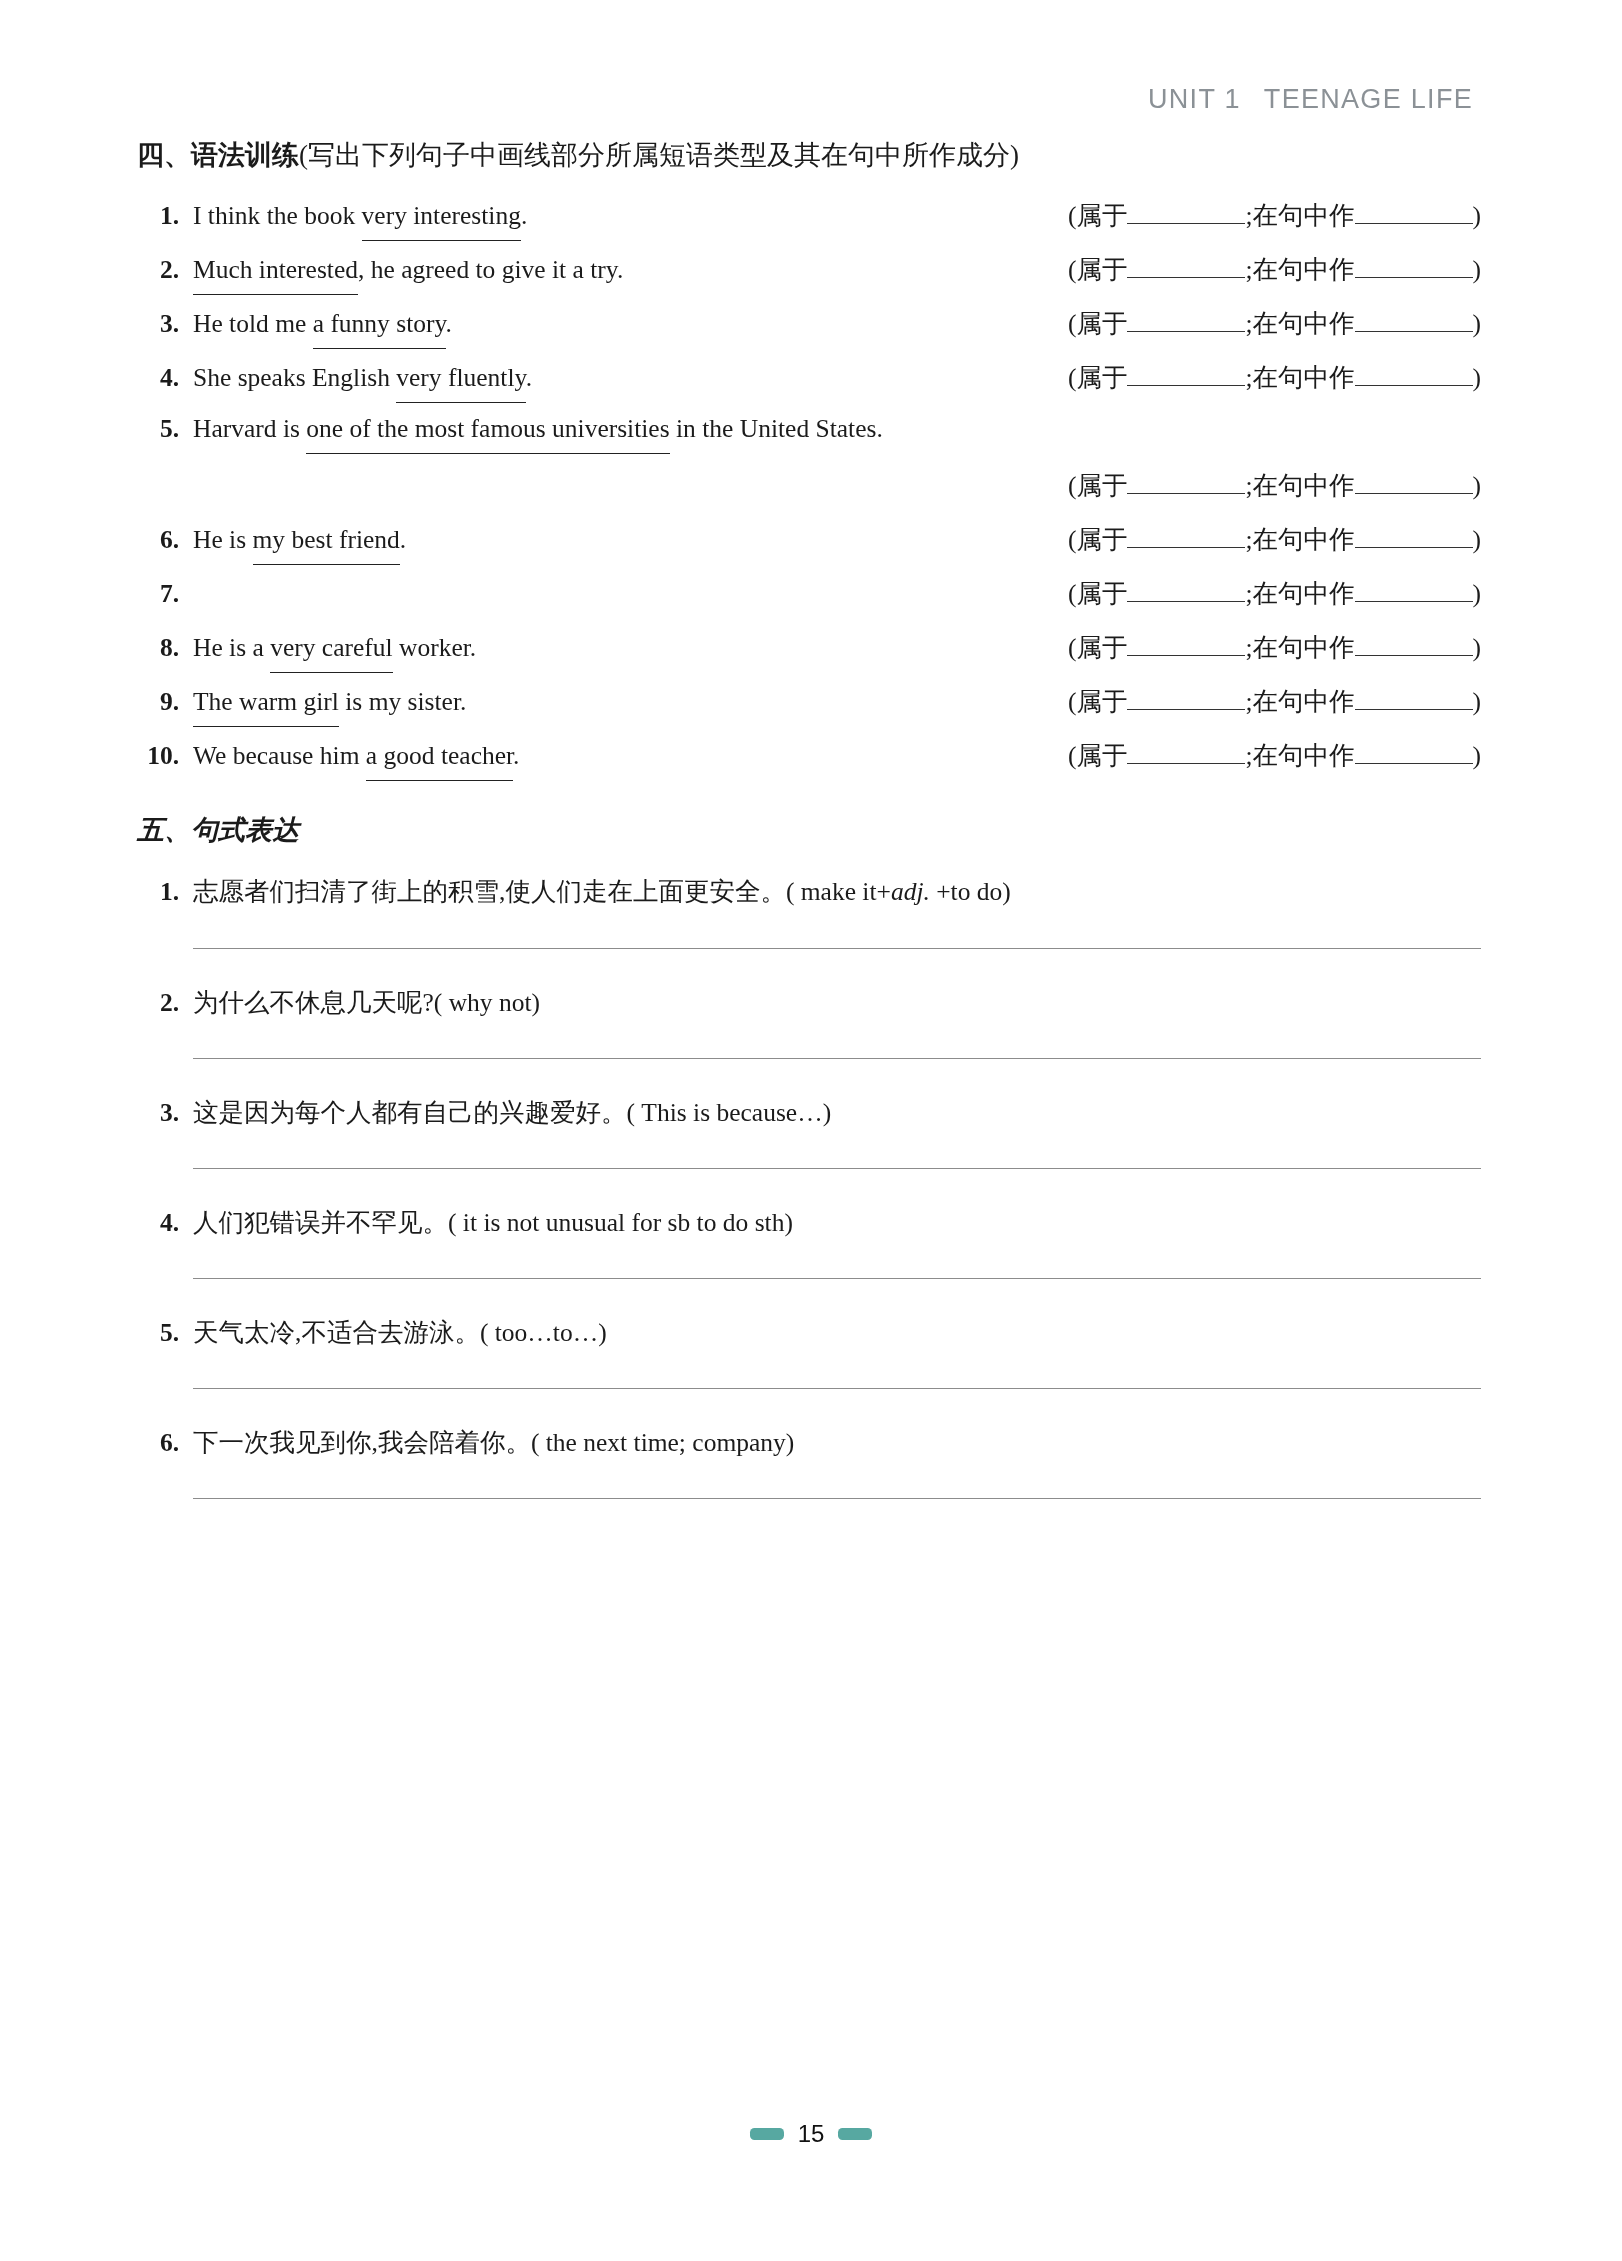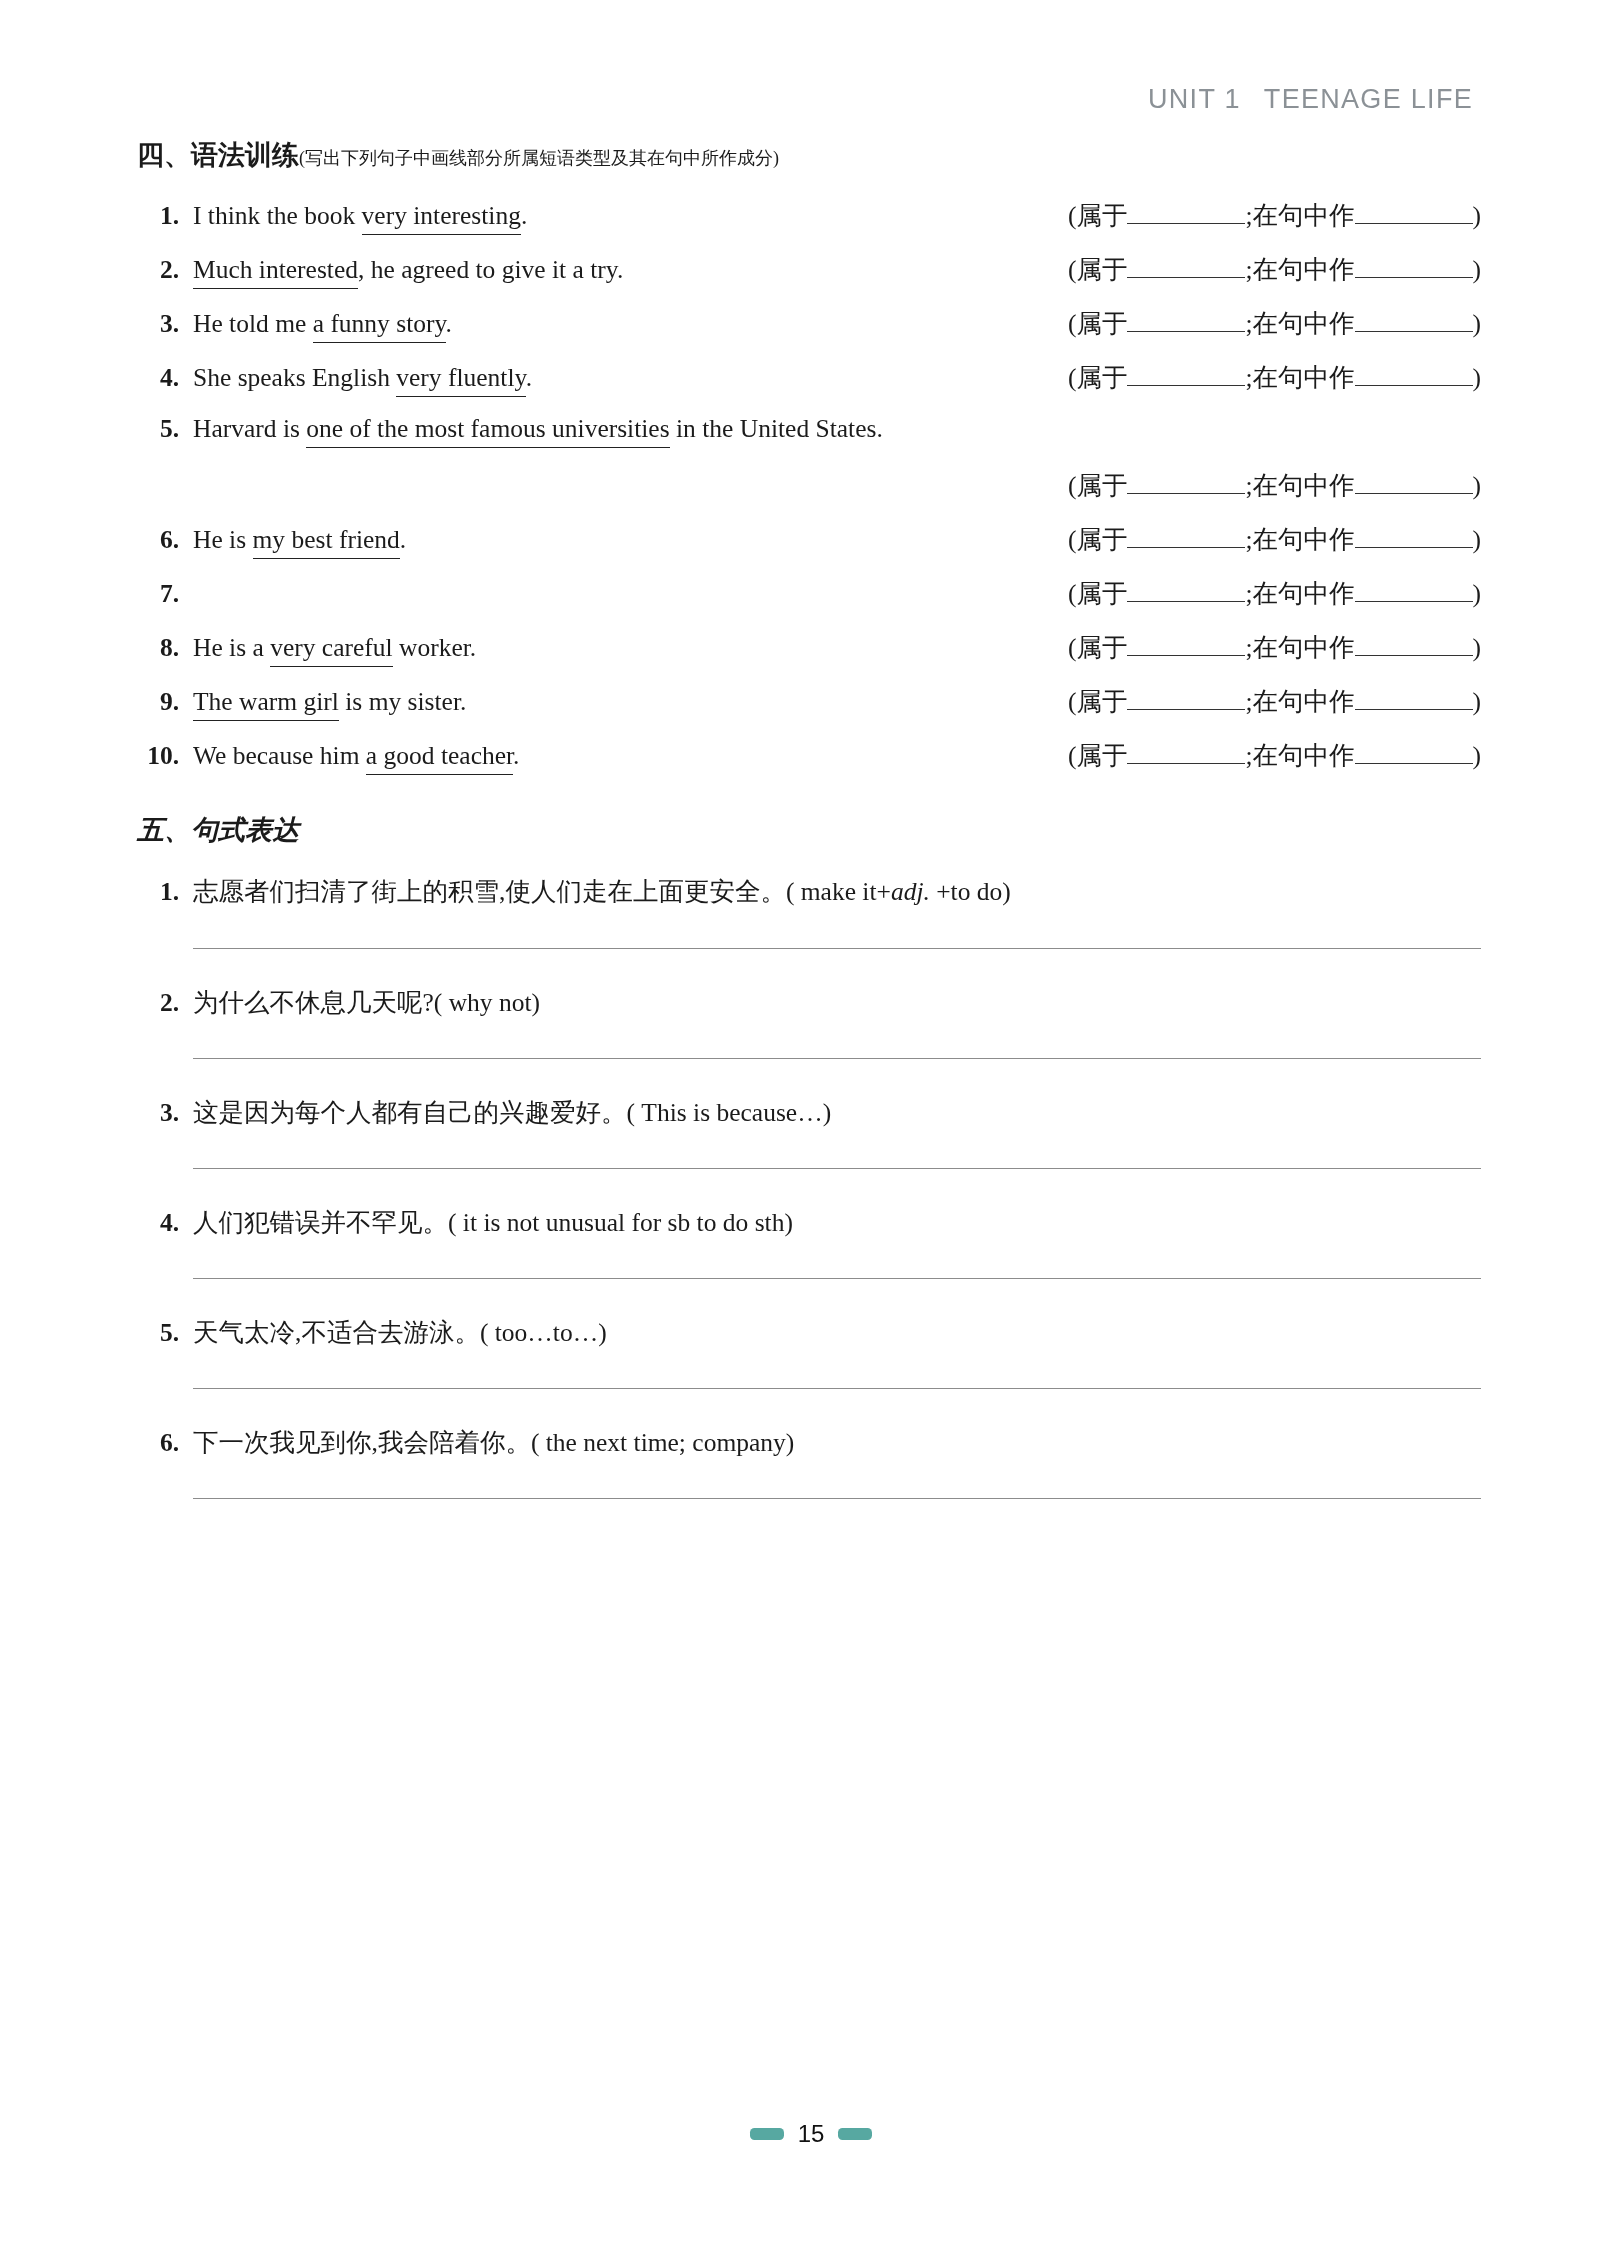--- a/index.html
+++ b/index.html
@@ -15,34 +15,34 @@
     font-size:27px; color:#8b9196; letter-spacing:1.3px;
     display:flex; gap:23px;
   }
   .content { position:absolute; top:139px; left:137px; right:141px; }
 
   .sec-heading { font-size:27px; line-height:1.2; }
   .sec-heading .sec-title {
     font-family:"Liberation Sans","DejaVu Sans",sans-serif;
     font-weight:700;
   }
-  .sec-heading .sec-note { font-size:18px; }
+  .sec-heading .sec-note { font-size:27px; }
 
   .g-rows { margin-top:27px; }
   .g-row {
     display:flex; justify-content:space-between; align-items:baseline;
     height:54px; font-size:25.5px;
   }
   .g-row.right-only { justify-content:flex-end; }
   .g-left { display:flex; align-items:baseline; }
   .num {
     display:inline-block; width:42px; text-align:right;
     font-weight:700; margin-right:14px; flex:none;
   }
-  .u { border-bottom:1.3px solid #222; padding-bottom:4px; }
+  .u { border-bottom:1.3px solid #222; padding-bottom:10px; }
   .g-br { white-space:nowrap; flex:none; }
   .blank {
     display:inline-block; width:118px; border-bottom:1.3px solid #333;
     vertical-align:baseline;
   }
 
   .sec5 { margin-top:21.6px;font-style:italic; }
   .e-items { margin-top:29px; }
   .e-item { margin-bottom:37px; }
   .e-line1 { display:flex; align-items:baseline; font-size:25.5px; line-height:1.3; }

